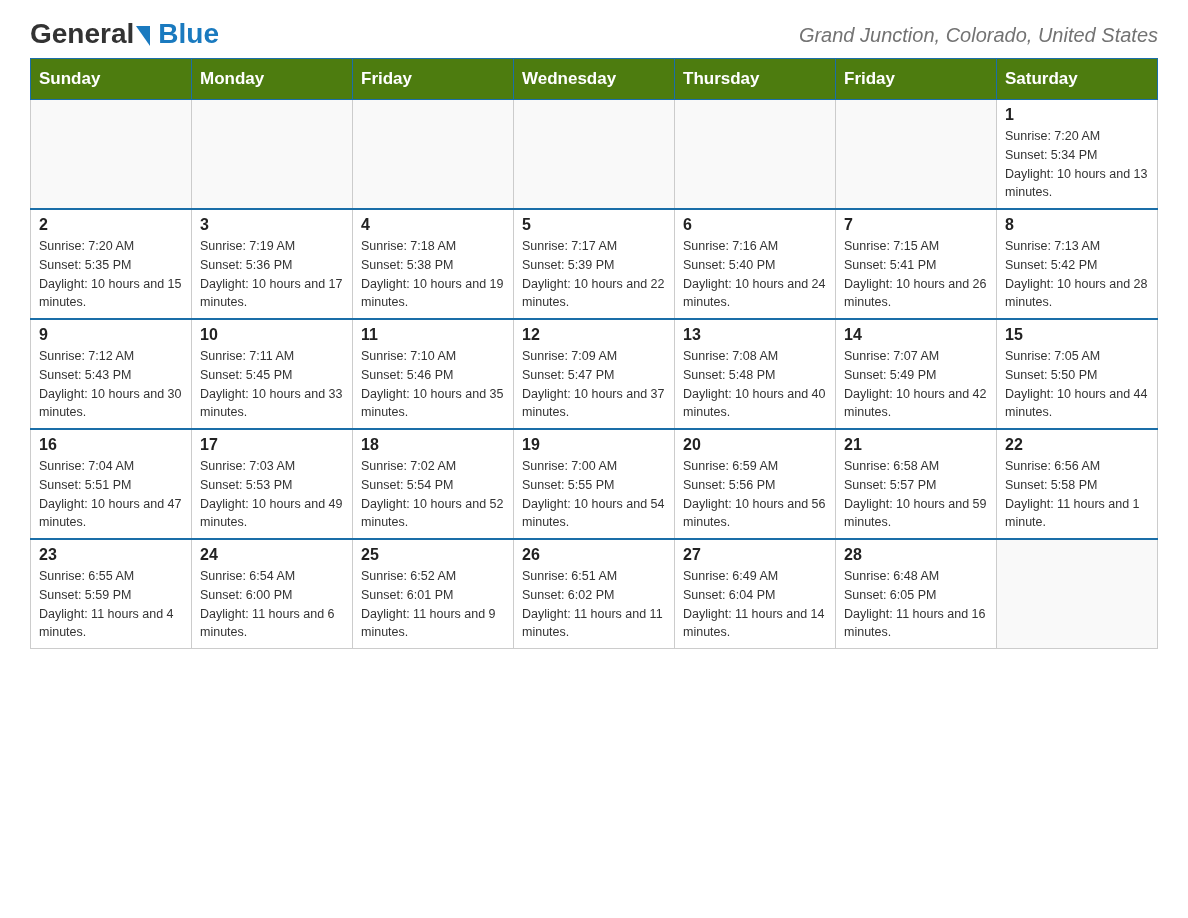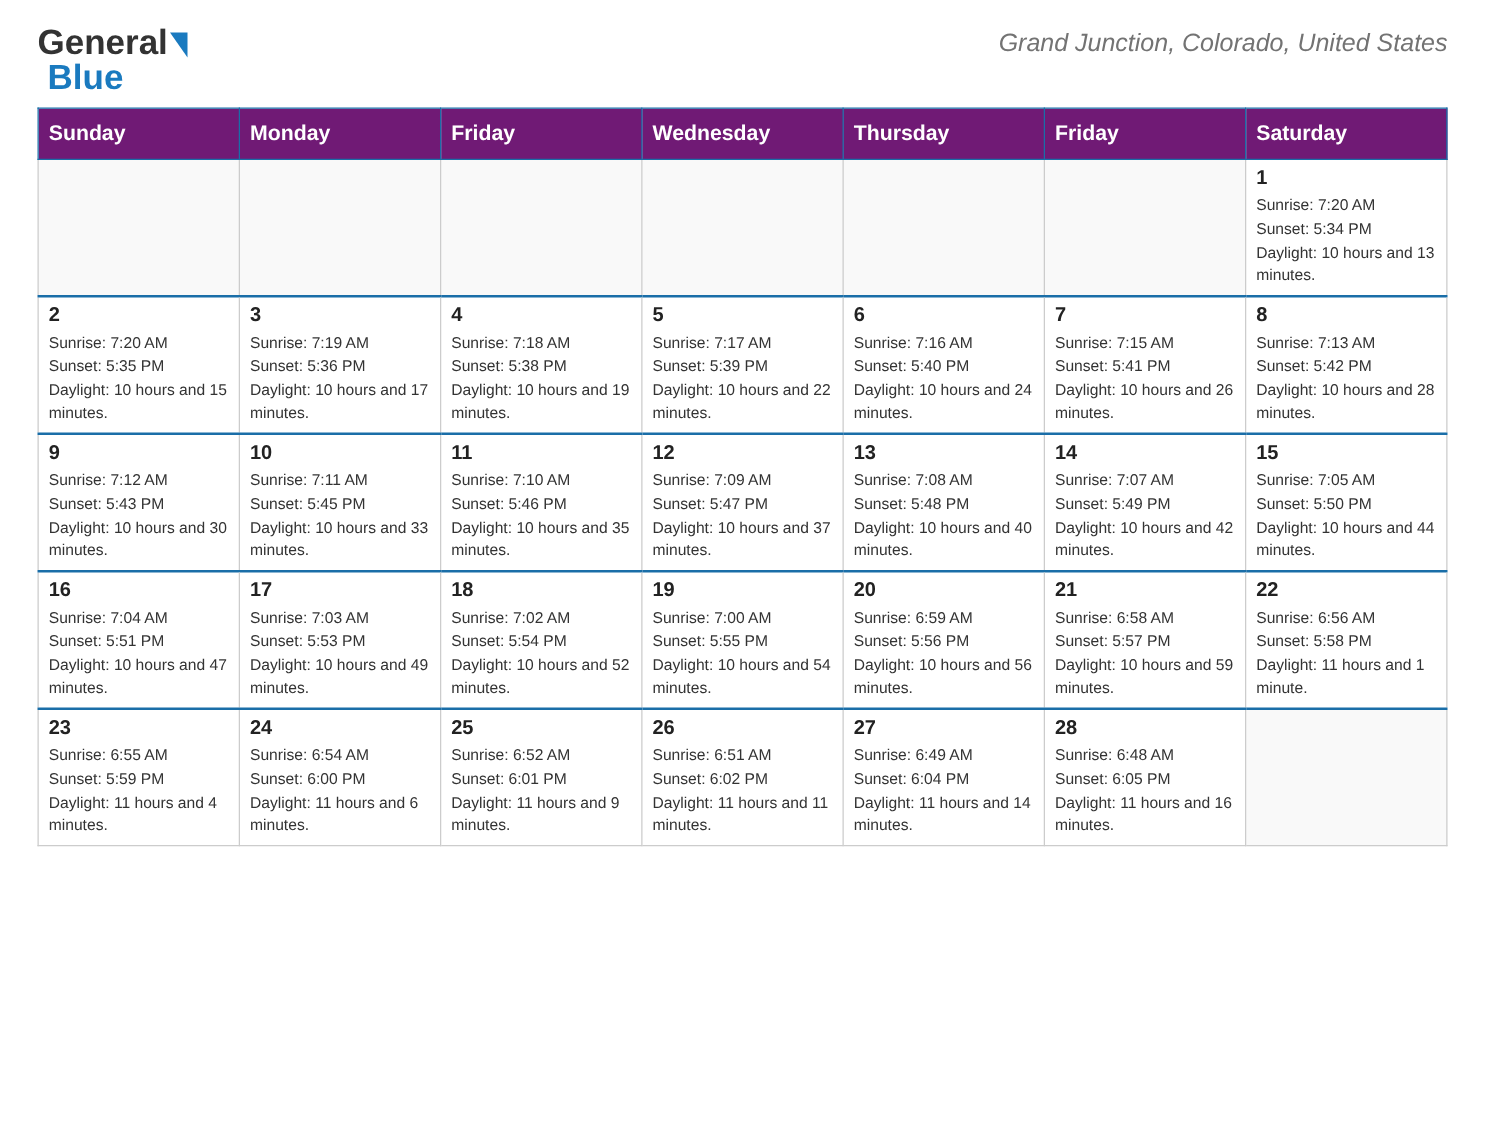--- a/index.html
+++ b/index.html
@@ -11,21 +11,21 @@
       min-height: 918px;
     }
     .header {
       display: flex;
       justify-content: space-between;
       align-items: flex-start;
       margin-bottom: 10px;
     }
     .logo {
       display: flex;
-      flex-direction: column;
+      flex-direction: row;
       align-items: flex-start;
     }
     .logo-general {
       font-size: 28px;
       font-weight: bold;
       color: #333;
       line-height: 1;
     }
     .logo-blue {
       font-size: 28px;
@@ -61,21 +61,21 @@
       color: #737373;
       margin-top: 4px;
       font-style: italic;
     }
     .calendar {
       width: 100%;
       border-collapse: collapse;
       margin-top: 10px;
     }
     .calendar th {
-      background-color: #701a75;
+      background-color: #4d7c0f;
       color: #fff;
       font-size: 17px;
       font-weight: bold;
       padding: 10px 8px;
       text-align: left;
       border: 1px solid #1a6ea8;
     }
     .calendar td {
       vertical-align: top;
       border: 1px solid #ccc;

